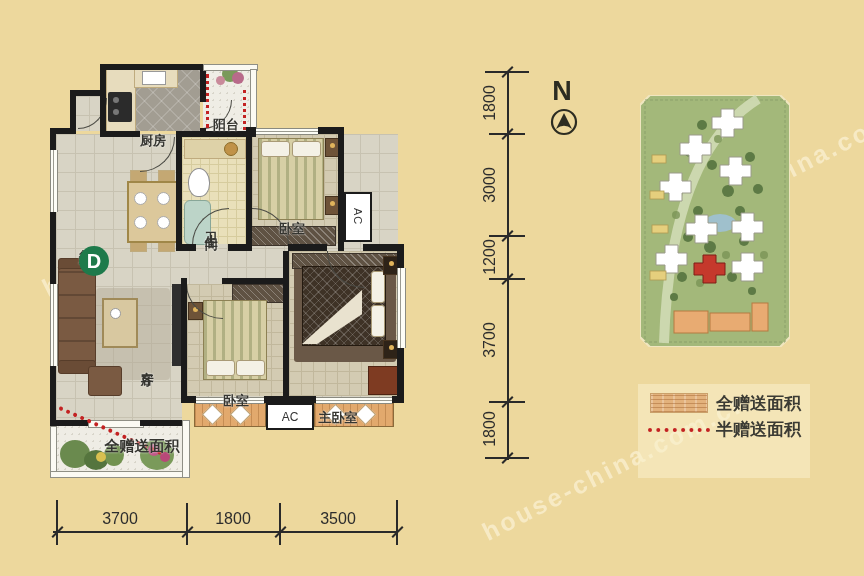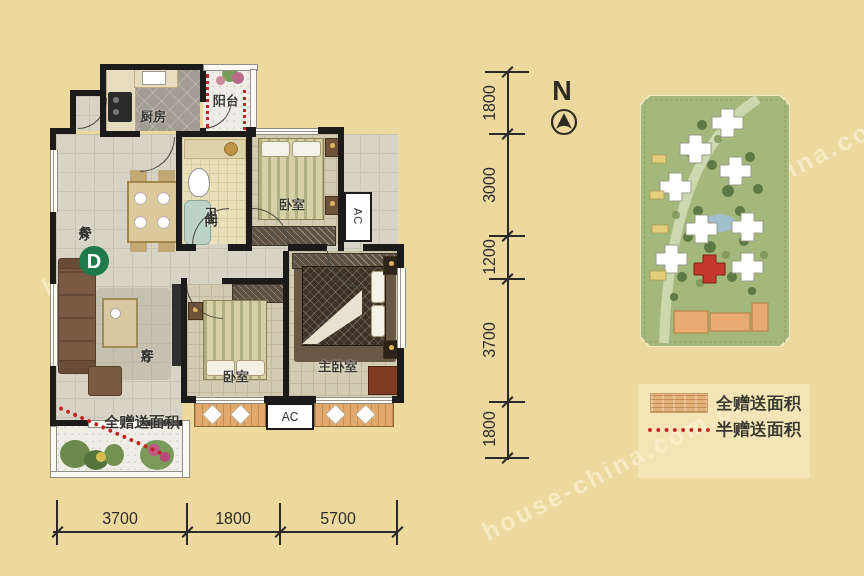--- a/index.html
+++ b/index.html
@@ -48,21 +48,21 @@
     background-image:repeating-linear-gradient(90deg,rgba(115,125,75,.38) 0 3px,transparent 3px 9px);
     border:1px solid #8d8154;}
   .pill{position:absolute;background:#f4f1e6;border:1px solid #a99a76;border-radius:3px;}
   .nstand{position:absolute;background:#6e5338;border:1px solid #46331f;}
   .nstand::after{content:"";display:block;width:5px;height:5px;border-radius:50%;background:#e0b45c;margin:4px auto 0;}
   
   .rdot-v{position:absolute;border-left:3px dotted #c32222;}
   .rdot-h{position:absolute;border-top:4px dotted #c32222;}
   
   .rlabel{position:absolute;color:#353530;font-weight:700;font-size:13px;text-align:center;
-    text-shadow:0 0 2px rgba(255,255,255,.9);line-height:1.05;}
+    text-shadow:0 0 2px rgba(255,255,255,.9);line-height:1.05;margin-top:24px;}
   .vtext{writing-mode:vertical-rl;letter-spacing:3px;}
   .badge{position:absolute;width:30px;height:30px;border-radius:50%;background:#1e7a4b;color:#fff;
     font-weight:700;font-size:20px;display:flex;align-items:center;justify-content:center;}
   
   .dline{position:absolute;background:#2a2a2a;}
   .dslash{position:absolute;width:15px;height:2px;background:#2a2a2a;transform:rotate(-45deg);}
   .dnum{position:absolute;color:#2d2d2d;font-size:16px;text-align:center;}
   .dnum90{transform:rotate(-90deg);}
   
   .north-n{position:absolute;color:#2c2c22;font-size:27px;font-weight:700;text-align:center;}
@@ -239,39 +239,39 @@
     <div class="rdot-v" style="left:243px;top:90px;height:40px;"></div>
     <div class="rdot-h" style="left:60px;top:406px;width:112px;transform:rotate(24deg);transform-origin:left top;"></div>
 
     <div class="rlabel" style="left:200px;top:94px;width:52px;">阳台</div>
     <div class="rlabel" style="left:125px;top:110px;width:56px;">厨房</div>
     <div class="rlabel vtext" style="left:78px;top:192px;height:52px;">餐厅</div>
     <div class="rlabel vtext" style="left:204px;top:168px;height:66px;">卫生间</div>
     <div class="rlabel" style="left:262px;top:198px;width:60px;">卧室</div>
     <div class="rlabel vtext" style="left:140px;top:316px;height:48px;">客厅</div>
     <div class="rlabel" style="left:206px;top:370px;width:60px;">卧室</div>
-    <div class="rlabel" style="left:306px;top:360px;width:64px;">主卧室</div>
+    <div class="rlabel" style="left:306px;top:387px;width:64px;">主卧室</div>
     <div class="rlabel" style="left:104px;top:414px;width:76px;font-size:15px;">全赠送面积</div>
 
     <div class="badge" style="left:79px;top:246px;">D</div>
   </div>
 
   <div class="abs" style="left:0;top:0;width:864px;height:576px;">
     <div class="dline" style="left:53px;top:531px;width:345px;height:2px;"></div>
     <div class="dline" style="left:56px;top:500px;width:2px;height:45px;"></div>
     <div class="dline" style="left:186px;top:503px;width:2px;height:42px;"></div>
     <div class="dline" style="left:279px;top:503px;width:2px;height:42px;"></div>
     <div class="dline" style="left:396px;top:500px;width:2px;height:45px;"></div>
     <div class="dslash" style="left:50px;top:531px;"></div>
     <div class="dslash" style="left:180px;top:531px;"></div>
     <div class="dslash" style="left:273px;top:531px;"></div>
     <div class="dslash" style="left:390px;top:531px;"></div>
     <div class="dnum" style="left:90px;top:510px;width:60px;">3700</div>
     <div class="dnum" style="left:203px;top:510px;width:60px;">1800</div>
-    <div class="dnum" style="left:308px;top:510px;width:60px;">5700</div>
+    <div class="dnum" style="left:308px;top:510px;width:60px;">3500</div>
   </div>
 
   <div class="abs" style="left:0;top:0;width:864px;height:576px;">
     <div class="dline" style="left:507px;top:72px;width:2px;height:388px;"></div>
     <div class="dline" style="left:485px;top:71px;width:44px;height:2px;"></div>
     <div class="dline" style="left:489px;top:133px;width:36px;height:2px;"></div>
     <div class="dline" style="left:489px;top:235px;width:36px;height:2px;"></div>
     <div class="dline" style="left:489px;top:278px;width:36px;height:2px;"></div>
     <div class="dline" style="left:489px;top:401px;width:36px;height:2px;"></div>
     <div class="dline" style="left:485px;top:457px;width:44px;height:2px;"></div>

